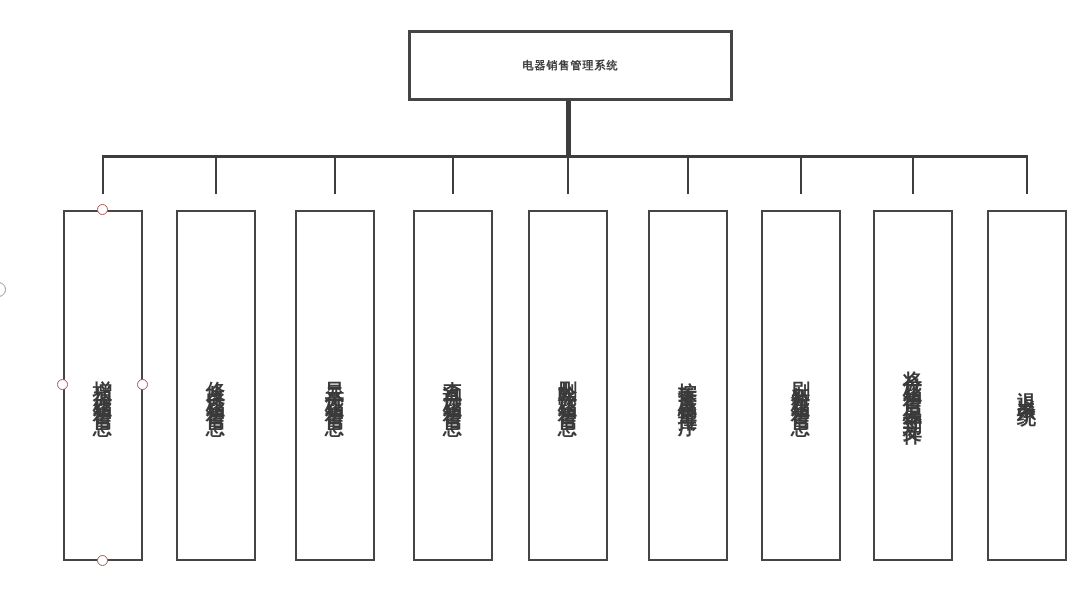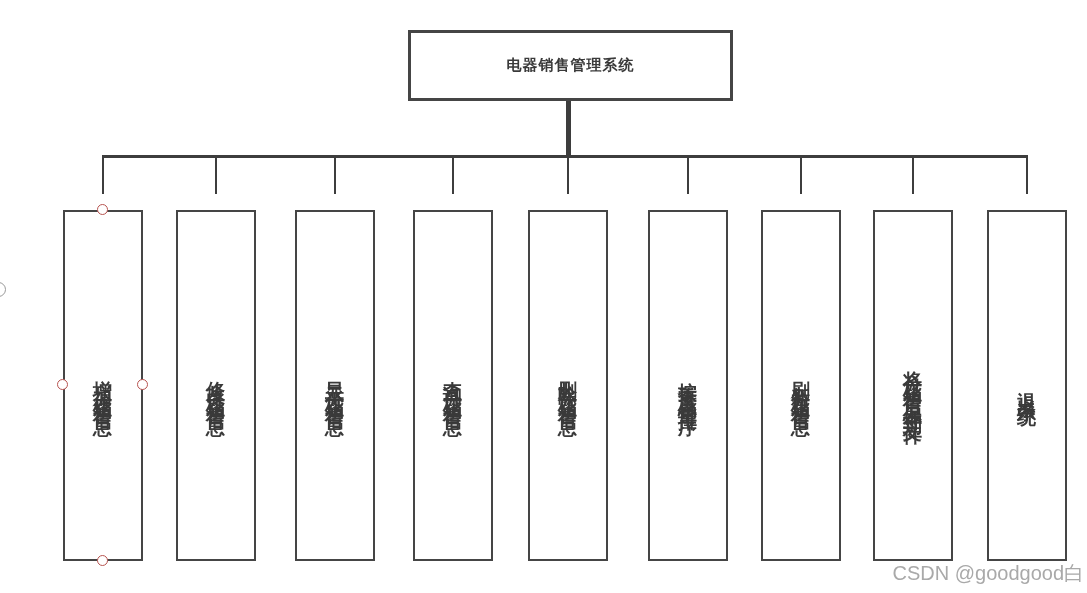--- a/index.html
+++ b/index.html
@@ -10,21 +10,21 @@
     overflow:hidden;
     font-family:"DejaVu Sans","Liberation Sans",sans-serif;
   }
   
   .root-box{
     position:absolute;left:408px;top:30px;width:325px;height:71px;
     box-sizing:border-box;border:3px solid var(--border,#454545);
     background:#ffffff;display:flex;align-items:center;justify-content:center;
   }
   .root-box span{
-    font-size:15px;font-weight:bold;color:var(--text,#3a3a3a);letter-spacing:1px;
+    font-size:11px;font-weight:bold;color:var(--text,#3a3a3a);letter-spacing:1px;
   }
   
   .trunk{position:absolute;left:566px;top:101px;width:5px;height:56px;background:var(--line,#3d3d3d);}
   .bus{position:absolute;left:102px;top:155px;width:926px;height:3px;background:var(--line,#3d3d3d);}
   
   .col{position:absolute;top:157px;width:80px;height:404px;}
   .c0{left:63px;}  .c1{left:176px;} .c2{left:295px;}
   .c3{left:413px;} .c4{left:528px;} .c5{left:648px;}
   .c6{left:761px;} .c7{left:873px;} .c8{left:987px;}
   .drop{position:absolute;left:38.75px;top:0;width:2.5px;height:37px;background:var(--line,#3d3d3d);}
@@ -147,15 +147,14 @@
   <div class="col c8">
     <div class="drop"></div>
     <div class="arrow"></div>
     <div class="node">
       <span class="vtext">退出系统</span>
     </div>
   </div>
 
   <div class="edge-circle"></div>
 
-  <div class="watermark">CSDN @goodgood白</div>
 
 </div>
 
 </body></html>

